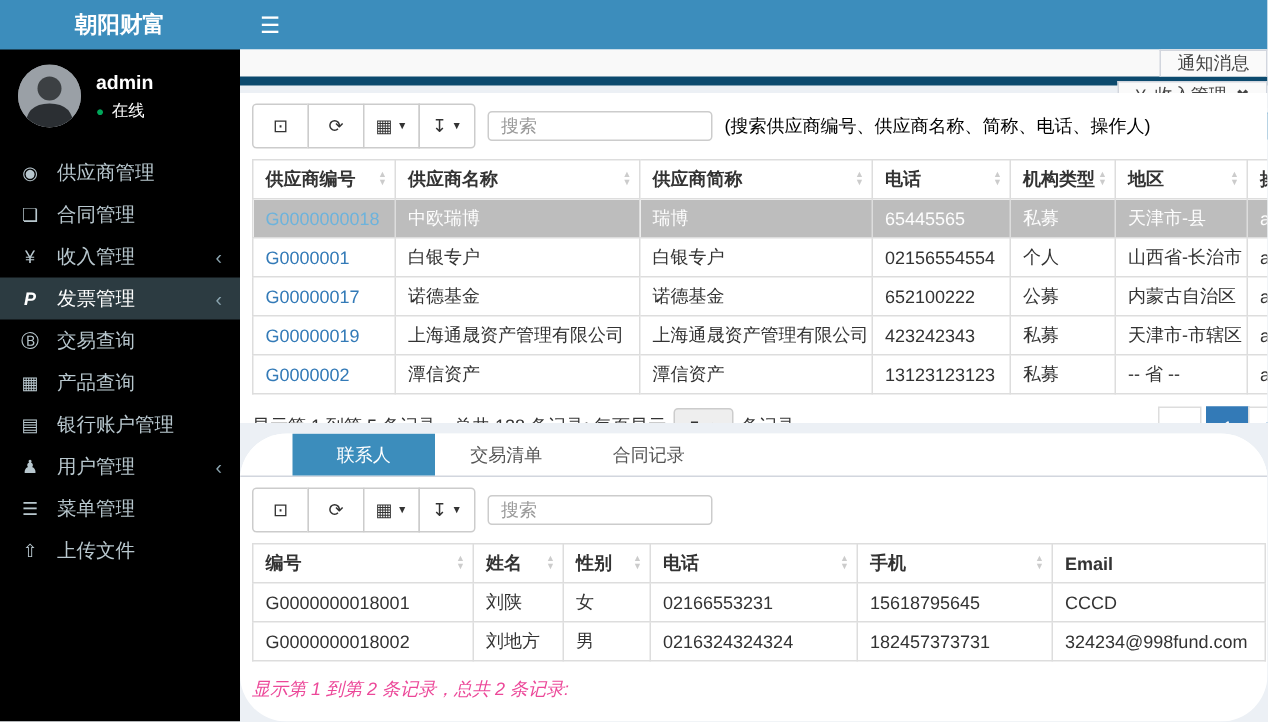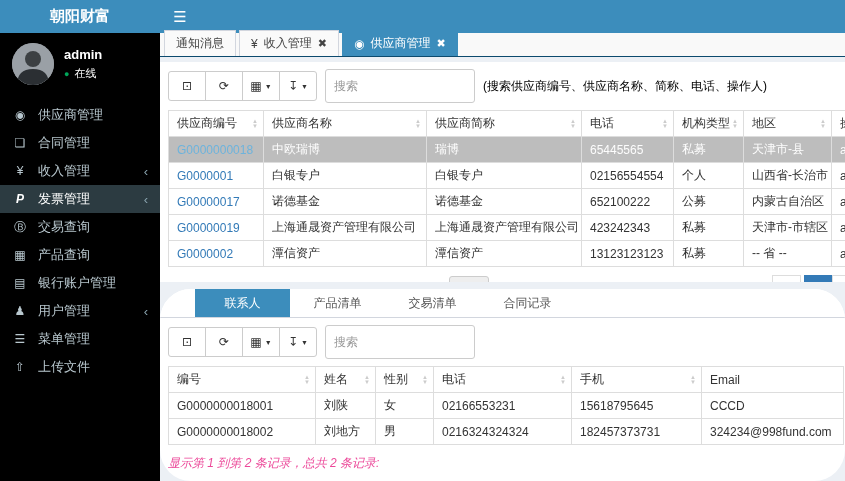--- a/index.html
+++ b/index.html
@@ -22,45 +22,45 @@
                color:#b8c7ce; font-size:13px; cursor:pointer; }
   .menu-item .mi-icon { width:16px; text-align:center; font-size:12px; flex:none; }
   .menu-item.active { background:#2c3b41; color:#fff; }
   .menu-item .arrow { margin-left:auto; color:#8aa4af; font-size:13px; }
   
   .topbar { position:absolute; left:160px; top:0; right:0; height:33px; background:#3c8dbc; }
   .hamburger { width:40px; height:33px; display:flex; align-items:center; justify-content:center;
                color:#fff; font-size:15px; cursor:pointer; }
   
   .tabstrip { position:absolute; left:160px; top:33px; right:0; height:24px; background:#f9f9f9;
-              border-bottom:1px solid #0c4a6e; display:flex; align-items:flex-end; padding-left:4px; gap:3px; }
+              border-bottom:6px solid #0c4a6e; display:flex; align-items:flex-end; padding-left:4px; gap:3px;flex-direction:column; }
   .tab { height:26px; display:flex; align-items:center; gap:6px; padding:0 11px;
          background:#fafafa; border:1px solid #d2d6de; border-bottom:none; color:#444; cursor:pointer; }
   .tab.active { background:#3c8dbc; border-color:#3c8dbc; color:#fff; }
   .tab .tclose { font-size:11px; cursor:pointer; }
   
   .panel1 { position:absolute; left:160px; top:62px; right:0; height:220px; background:#fff;
             padding:7px 0 0 8px; overflow:hidden; }
   .panel2 { position:absolute; left:160px; top:289px; right:0; bottom:0; background:#fff; overflow:hidden;border-radius:31px; }
   .toolbar { display:flex; align-items:center; margin-bottom:7px; }
   .btn-group { display:inline-flex; }
   .tbtn { width:38px; height:30px; background:#fff; border:1px solid #ccc; margin-left:-1px;
           display:flex; align-items:center; justify-content:center; gap:3px; color:#333; cursor:pointer; }
   .tbtn:first-child { margin-left:0; border-radius:3px 0 0 3px; }
   .tbtn:last-child { border-radius:0 3px 3px 0; }
   .tbtn .caret { font-size:7px; color:#333; }
-  .search-input { height:34px; width:150px; border:1px solid #ccc; border-radius:3px;
+  .search-input { height:20px; width:150px; border:1px solid #ccc; border-radius:3px;
                   margin-left:8px; padding:0 8px; font-size:12px; color:#333; outline:none; }
   .search-input::placeholder { color:#999; }
   .hint { color:#000000; margin-left:8px; }
   
   table { border-collapse:collapse; table-layout:fixed; font-size:12px; }
   th, td { border:1px solid #ddd; padding:4px 8px; text-align:left; white-space:nowrap;
            overflow:hidden; height:23px; font-weight:normal; }
-  th { font-weight:normal; position:relative; }
+  th { font-weight:bold; position:relative; }
   .sort { position:absolute; right:5px; top:50%; transform:translateY(-50%); display:inline-flex;
           flex-direction:column; line-height:5px; font-size:6px; color:#ccc; cursor:pointer; }
   a.cell-link { color:#337ab7; text-decoration:none; cursor:pointer; }
   tr.selected { background:#bdbdbd; color:#fdfdfd; }
   tr.selected a.cell-link { color:#6db3dc; }
   
   .pg-row { display:flex; align-items:center; justify-content:space-between; margin-top:8px; }
   .pg-left { display:flex; align-items:center; gap:5px; color:#333; }
   .pgsize { height:26px; min-width:40px; border:1px solid #ccc; background:#eee; border-radius:3px;
             display:inline-flex; align-items:center; justify-content:center; gap:5px; padding:0 7px; cursor:pointer; }
@@ -297,21 +297,20 @@
       </div>
       <div class="page-btn active">1</div>
       <div class="page-btn">2</div>
     </div>
   </div>
 </div>
 
 <div class="panel2">
   <div class="dtabs">
     <div class="dtab active">联系人</div>
-    <div class="dtab">产品清单</div>
     <div class="dtab">交易清单</div>
     <div class="dtab">合同记录</div>
   </div>
 
   <div class="p2-body">
     <div class="toolbar">
       <div class="btn-group">
         <div class="tbtn">
           <span>⊡</span>
         </div>

